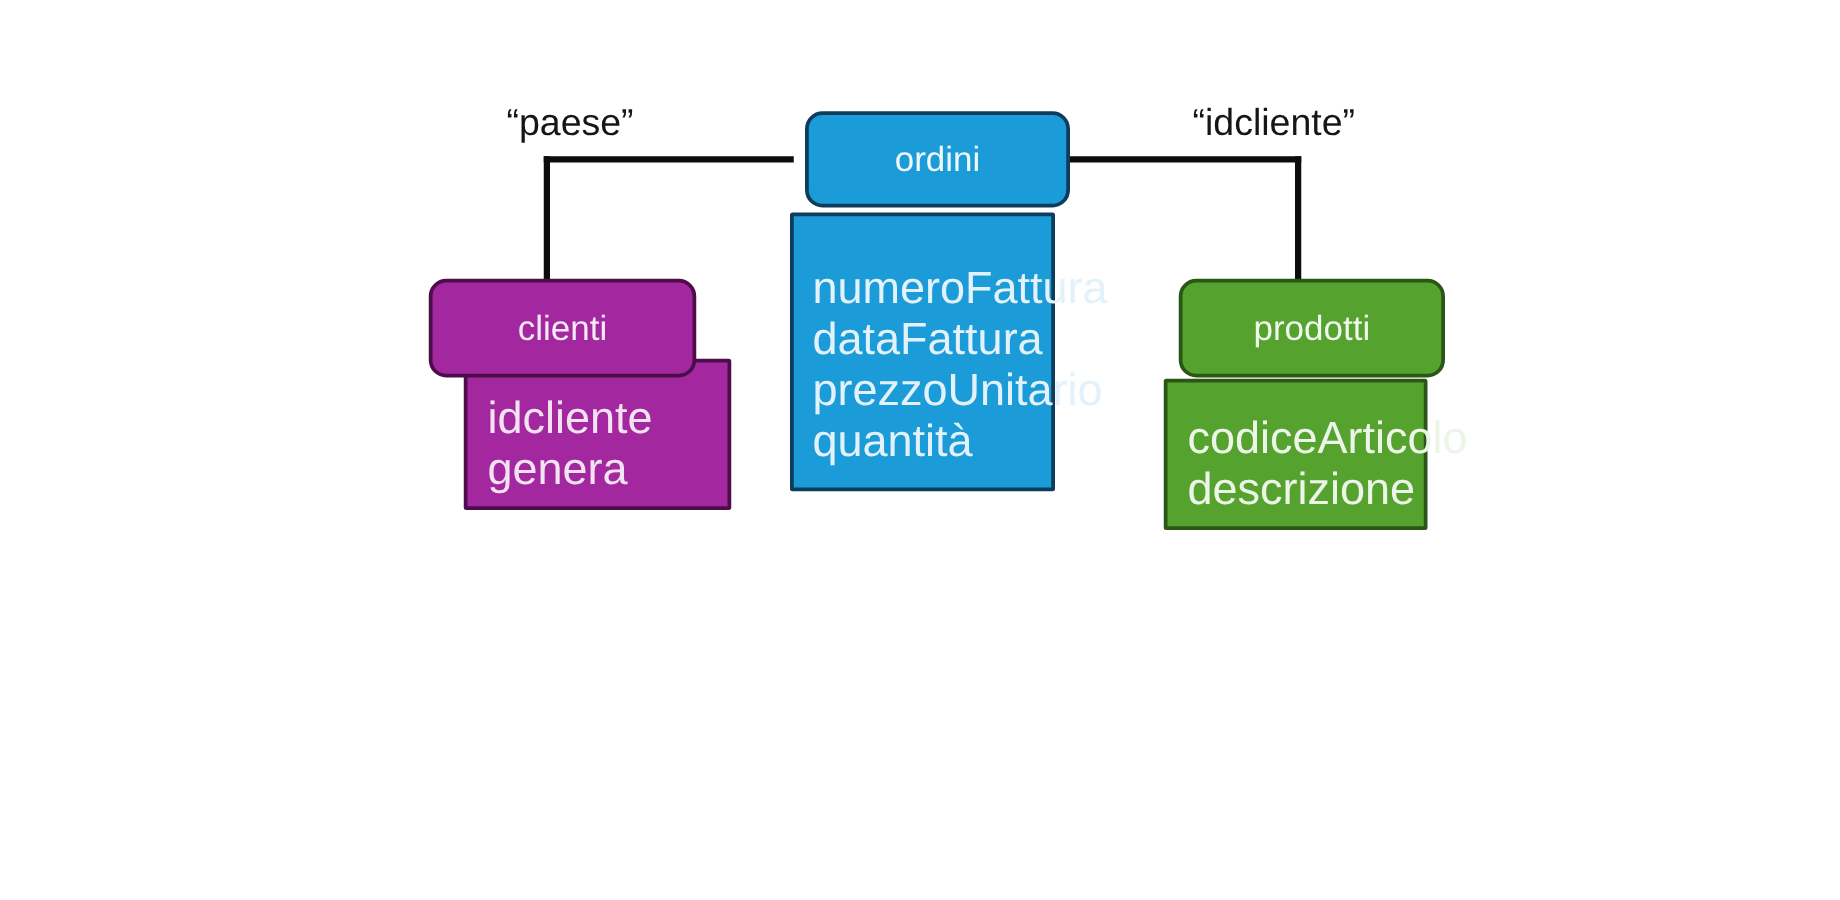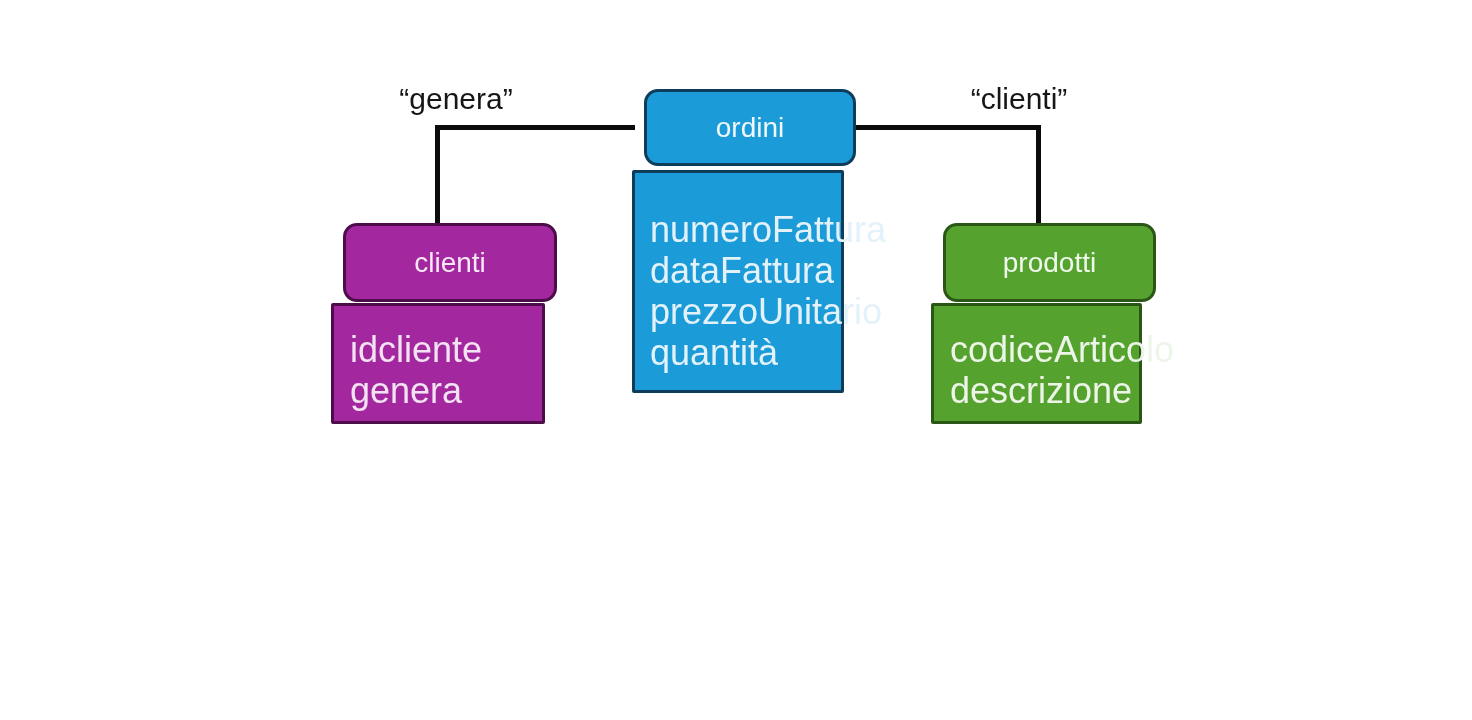--- a/index.html
+++ b/index.html
@@ -77,25 +77,26 @@
 
   
   #entity-clienti { left: 331px; top: 223px; width: 214px; height: 201px; }
   #entity-clienti .entity-header {
     top: 0; width: 214px; height: 79px;
     background: #a3289f;
     border: 3px solid #4d0d4b;
     color: #f6e9f5;
   }
   #entity-clienti .entity-body {
-    top: 80px; width: 214px; height: 121px;
+    top: 64px; width: 214px; height: 121px;
     background: #a3289f;
     border: 3px solid #4d0d4b;
     color: #f3e2f2;
     padding: 23px 8px 0 16px;
+    margin-left: 40px;
   }
 
   
   #entity-prodotti { left: 931px; top: 223px; width: 213px; height: 201px; }
   #entity-prodotti .entity-header {
     top: 0; width: 213px; height: 79px;
     background: #55a32e;
     border: 3px solid #2b5716;
     color: #f0f7ec;
     align-items: center;
@@ -106,23 +107,23 @@
     border: 3px solid #2b5716;
     color: #edf5e9;
     padding: 23px 8px 0 16px;
   }
 </style>
 </head>
 <body>
 
 <div class="stage">
 
-  <div class="rel-label" id="label-genera">“genera”</div>
+  <div class="rel-label" id="label-genera">“paese”</div>
 
-  <div class="rel-label" id="label-contiene">“clienti”</div>
+  <div class="rel-label" id="label-contiene">“idcliente”</div>
 
   <div class="connector" id="conn-left-h"></div>
   <div class="connector" id="conn-left-v"></div>
   <div class="connector" id="conn-right-h"></div>
   <div class="connector" id="conn-right-v"></div>
 
   <div class="entity" id="entity-ordini">
     <div class="entity-header">
       <span>ordini</span>
     </div>

